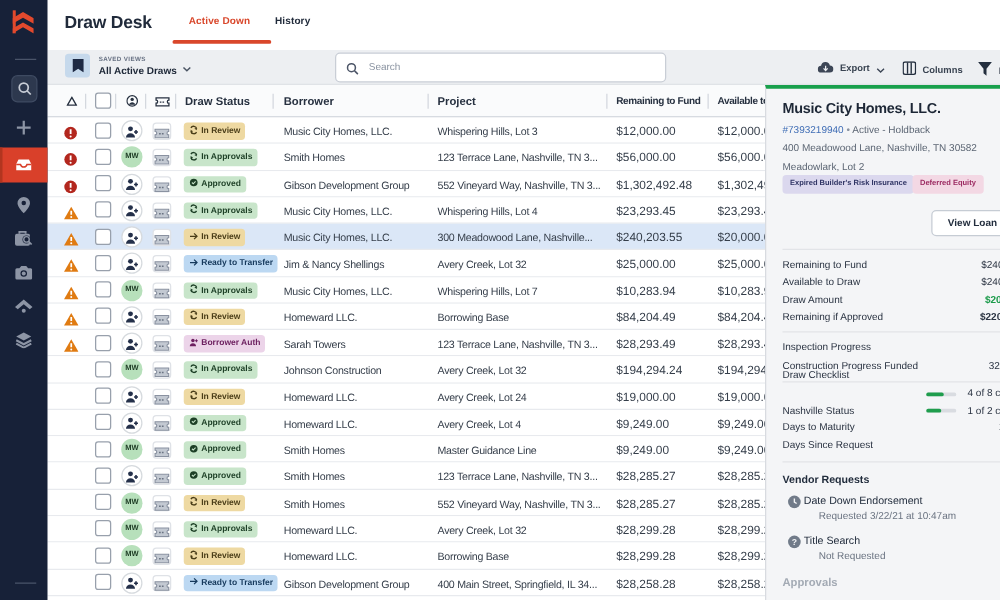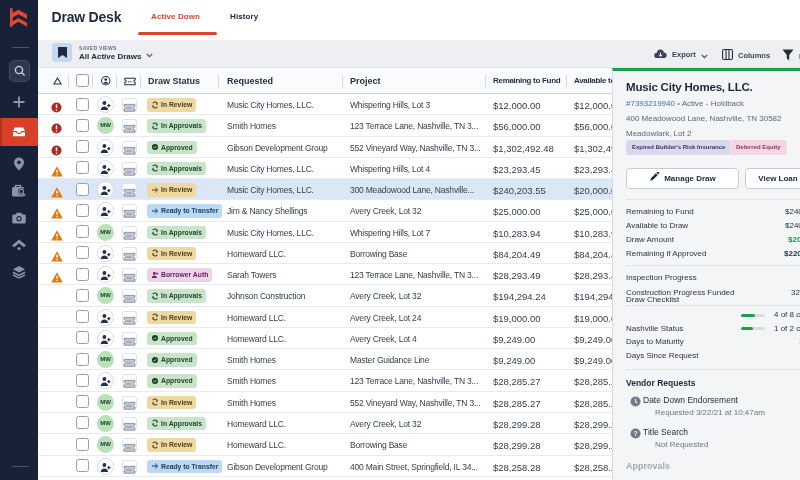--- a/index.html
+++ b/index.html
@@ -12,21 +12,21 @@
 #srchbtn svg{position:absolute;left:4px;top:4px}
 .snav{position:absolute;left:0;width:38px;height:27px}
 .snav svg{position:absolute;left:50%;top:50%;transform:translate(-50%,-50%)}
 #nav-active{position:absolute;left:0;top:118px;width:38px;height:28px;background:#d9402a}
 #nav-active svg{position:absolute;left:50%;top:50%;transform:translate(-50%,-50%)}
 
 #topbar{position:absolute;left:38px;top:0;width:762px;height:40px;background:#fff}
 #title{position:absolute;left:13.5px;top:9px;font-size:14px;font-weight:bold;color:#212b3b;letter-spacing:-.2px}
 .tab{position:absolute;top:12px;font-size:8px;font-weight:bold;letter-spacing:.1px}
 #tab1{left:113px;color:#d9472b}
-#tab2{left:192px;color:#212b3b}
+#tab2{left:182px;color:#212b3b}
 #tabline{position:absolute;left:100px;top:32px;width:79px;height:2.5px;background:#d9472b;border-radius:2px}
 
 #toolbar{position:absolute;left:38px;top:40px;width:762px;height:28px;background:#edeff2;border-bottom:1px solid #e0e3e7}
 #bmk{position:absolute;left:14px;top:3px;width:20px;height:19px;background:#c6d9ec;border-radius:3px}
 #bmk svg{position:absolute;left:5.5px;top:4px}
 #sv1{position:absolute;left:41px;top:5px;font-size:5px;color:#667082;letter-spacing:.3px;font-weight:bold}
 #sv2{position:absolute;left:41px;top:12px;font-size:8px;font-weight:bold;color:#1c2636}
 #sv2 svg{margin-left:5px;vertical-align:1px}
 #searchbox{position:absolute;left:230px;top:2px;width:265px;height:24px;background:#fff;border:1px solid #c9ced6;border-radius:4px}
 #searchbox svg{position:absolute;left:8px;top:7px}
@@ -100,20 +100,27 @@
 <div id="toolbar">
   <div id="bmk">
       <svg width="9" height="11" viewBox="0 0 10 12">
         <path d="M0 0h10v12L5 8.7 0 12z" fill="#1e2a44"></path>
       </svg>
     </div>
   <div id="sv1">SAVED VIEWS</div>
   <div id="sv2">All Active Draws<svg width="7" height="5" viewBox="0 0 9 6">
         <path d="M1 1l3.5 3.5L8 1" stroke="#4a5463" stroke-width="1.5" fill="none"></path>
       </svg></div>
+  <div id="searchbox">
+      <svg width="10" height="10" viewBox="0 0 12 12" style="margin:0">
+        <circle cx="5" cy="5" r="3.8" stroke="#4d5668" stroke-width="1.5" fill="none"></circle>
+        <path d="M8 8l3.2 3.2" stroke="#4d5668" stroke-width="1.5"></path>
+      </svg>
+      <span>Search</span>
+    </div>
   <div class="tbtn" id="btn-exp"><svg width="13" height="10" viewBox="0 0 14 11">
         <path d="M3.3 10a3 3 0 0 1-.3-6 3.9 3.9 0 0 1 7.7-.2 2.9 2.9 0 0 1 0 6.2z" fill="#3d4656"></path>
         <path d="M7 4v4M5.2 6.3L7 8.2l1.8-1.9" stroke="#edeff2" stroke-width="1.1" fill="none"></path>
       </svg>Export<svg width="7" height="5" viewBox="0 0 9 6" style="margin-left:5px;margin-right:0">
         <path d="M1 1l3.5 3.5L8 1" stroke="#3d4656" stroke-width="1.4" fill="none"></path>
       </svg></div>
   <div class="tbtn" id="btn-col"><svg width="11" height="11" viewBox="0 0 12 12">
         <rect x="0.6" y="0.6" width="10.8" height="10.8" rx="1.6" stroke="#232e3e" stroke-width="1.2" fill="none"></rect>
         <path d="M4.4 1v10M7.6 1v10" stroke="#232e3e" stroke-width="1.2"></path>
       </svg>Columns</div>
@@ -129,21 +136,21 @@
   <svg width="9.5" height="9.5" viewBox="0 0 14 14" style="left:63px;top:8px">
       <circle cx="7" cy="7" r="6.2" stroke="#273140" stroke-width="1.5" fill="none"></circle>
       <circle cx="7" cy="5.2" r="2" fill="#273140"></circle>
       <path d="M3.2 11.5c.6-2 2-3 3.8-3s3.2 1 3.8 3" fill="#273140"></path>
     </svg>
   <svg width="12" height="9.5" viewBox="0 0 14 11" style="left:86px;top:8.5px">
       <path d="M1 1.5h12v2a1.5 1.5 0 0 0 0 3v2.5H1V6.5a1.5 1.5 0 0 0 0-3z" fill="none" stroke="#273140" stroke-width="1.2"></path>
       <path d="M4.5 5.5h5" stroke="#273140" stroke-width="1.2" stroke-dasharray="1.5 1"></path>
     </svg>
   <span class="h" style="left:110px">Draw Status</span>
-  <span class="h" style="left:189px">Requested</span>
+  <span class="h" style="left:189px">Borrower</span>
   <span class="h" style="left:312px">Project</span>
   <span class="h" style="left:455px;font-size:8px;letter-spacing:-.3px">Remaining to Fund</span>
   <span class="h" style="left:536px;font-size:8px;letter-spacing:-.3px">Available to Draw</span>
   <span class="vs" style="left:30px"></span>
   <span class="vs" style="left:54px"></span>
   <span class="vs" style="left:78px"></span>
   <span class="vs" style="left:102px"></span>
   <span class="vs" style="left:180px"></span>
   <span class="vs" style="left:304px"></span>
   <span class="vs" style="left:447px"></span>
@@ -538,23 +545,20 @@
       <span class="t m1">$28,258.28</span>
       <span class="t m2">$28,258.28</span>
     </div>
 </div>
 <div id="panel">
   <div class="pad" id="ptitle">Music City Homes, LLC.</div>
   <div class="pad" id="pid"><b>#7393219940</b> <span style="color:#8a93a1">•</span> Active - Holdback</div>
   <div class="pad" id="paddr">400 Meadowood Lane, Nashville, TN 30582<br>Meadowlark, Lot 2</div>
   <span class="pchip" id="pchip1">Expired Builder's Risk Insurance</span>
   <span class="pchip" id="pchip2">Deferred Equity</span>
-  <div class="pbtn" id="pbtn1"><svg width="10" height="10" viewBox="0 0 12 12">
-        <path d="M1.5 10.5l.8-3L8.2 1.6l2.2 2.2-5.9 5.9zM8.9 0.9l2.2 2.2 0.6-0.6a1.1 1.1 0 0 0-2.2-2.2z" fill="#222d3d"></path>
-      </svg>Manage Draw</div>
   <div class="pbtn" id="pbtn2">View Loan</div>
   <div class="pdiv" style="top:127.5px"></div>
   <div class="kv" style="top:136px">Remaining to Fund</div>
     <div class="kval" style="left:172px;top:136px">$240,203.55</div>
   <div class="kv" style="top:150px">Available to Draw</div>
     <div class="kval" style="left:172px;top:150px">$240,203.55</div>
   <div class="kv" style="top:164px">Draw Amount</div>
     <div class="kval" style="left:175px;top:164px;color:#1a9a4a;font-weight:bold">$20,000.00</div>
   <div class="kv" style="top:178px">Remaining if Approved</div>
     <div class="kval" style="left:171px;top:178px;font-weight:bold">$220,203.55</div>

